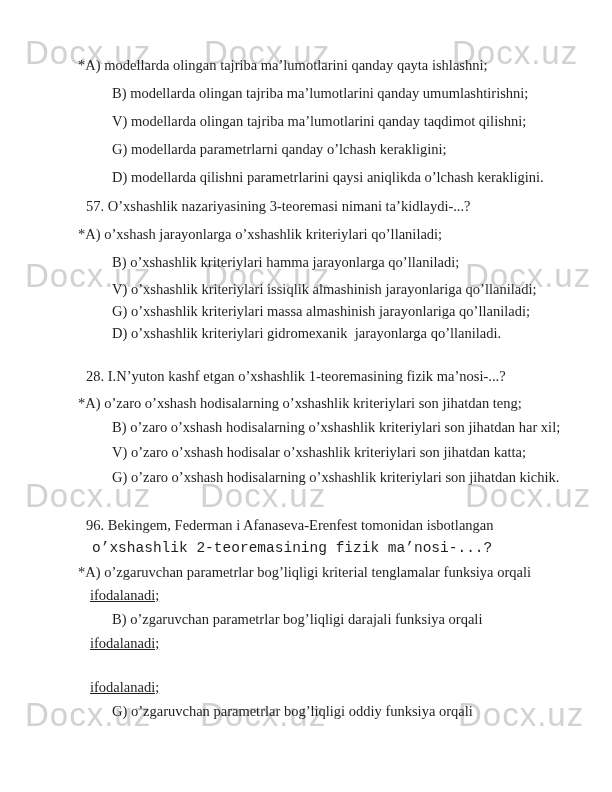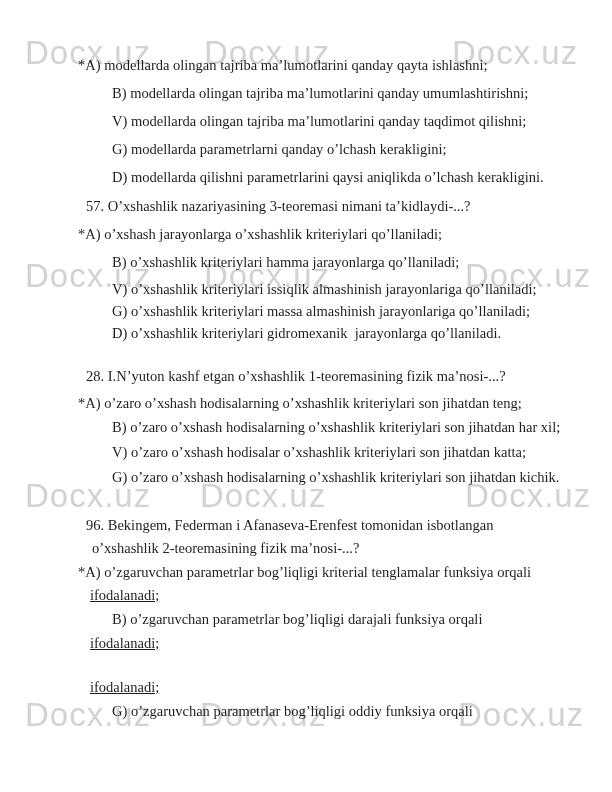--- a/index.html
+++ b/index.html
@@ -39,21 +39,21 @@
     z-index: 1;
   }
   .line {
     position: absolute;
     line-height: 17px;
     white-space: pre;
   }
   .q     { left: 74px; margin-left: 12px; }   
   .star  { left: 78px; font-family: Liberation Serif, serif; }   
   .ans   { left: 112px; }   
-  .cont  { left: 92px; }   
+  .cont  { left: 92px; font-family: Liberation Mono, monospace; }   
   .cont2 { left: 90px; text-decoration: underline; }  
 </style>
 </head>
 <body>
 
 <div class="page" style="background: rgb(255, 255, 255); color: rgb(30, 30, 30);">
 
   <div class="wm-layer">
     <div class="wm" style="top: 33px; left: 25px; color: rgb(210, 210, 210);">Docx.uz</div>
     <div class="wm" style="top: 33px; left: 204px; color: rgb(210, 210, 210);">Docx.uz</div>

